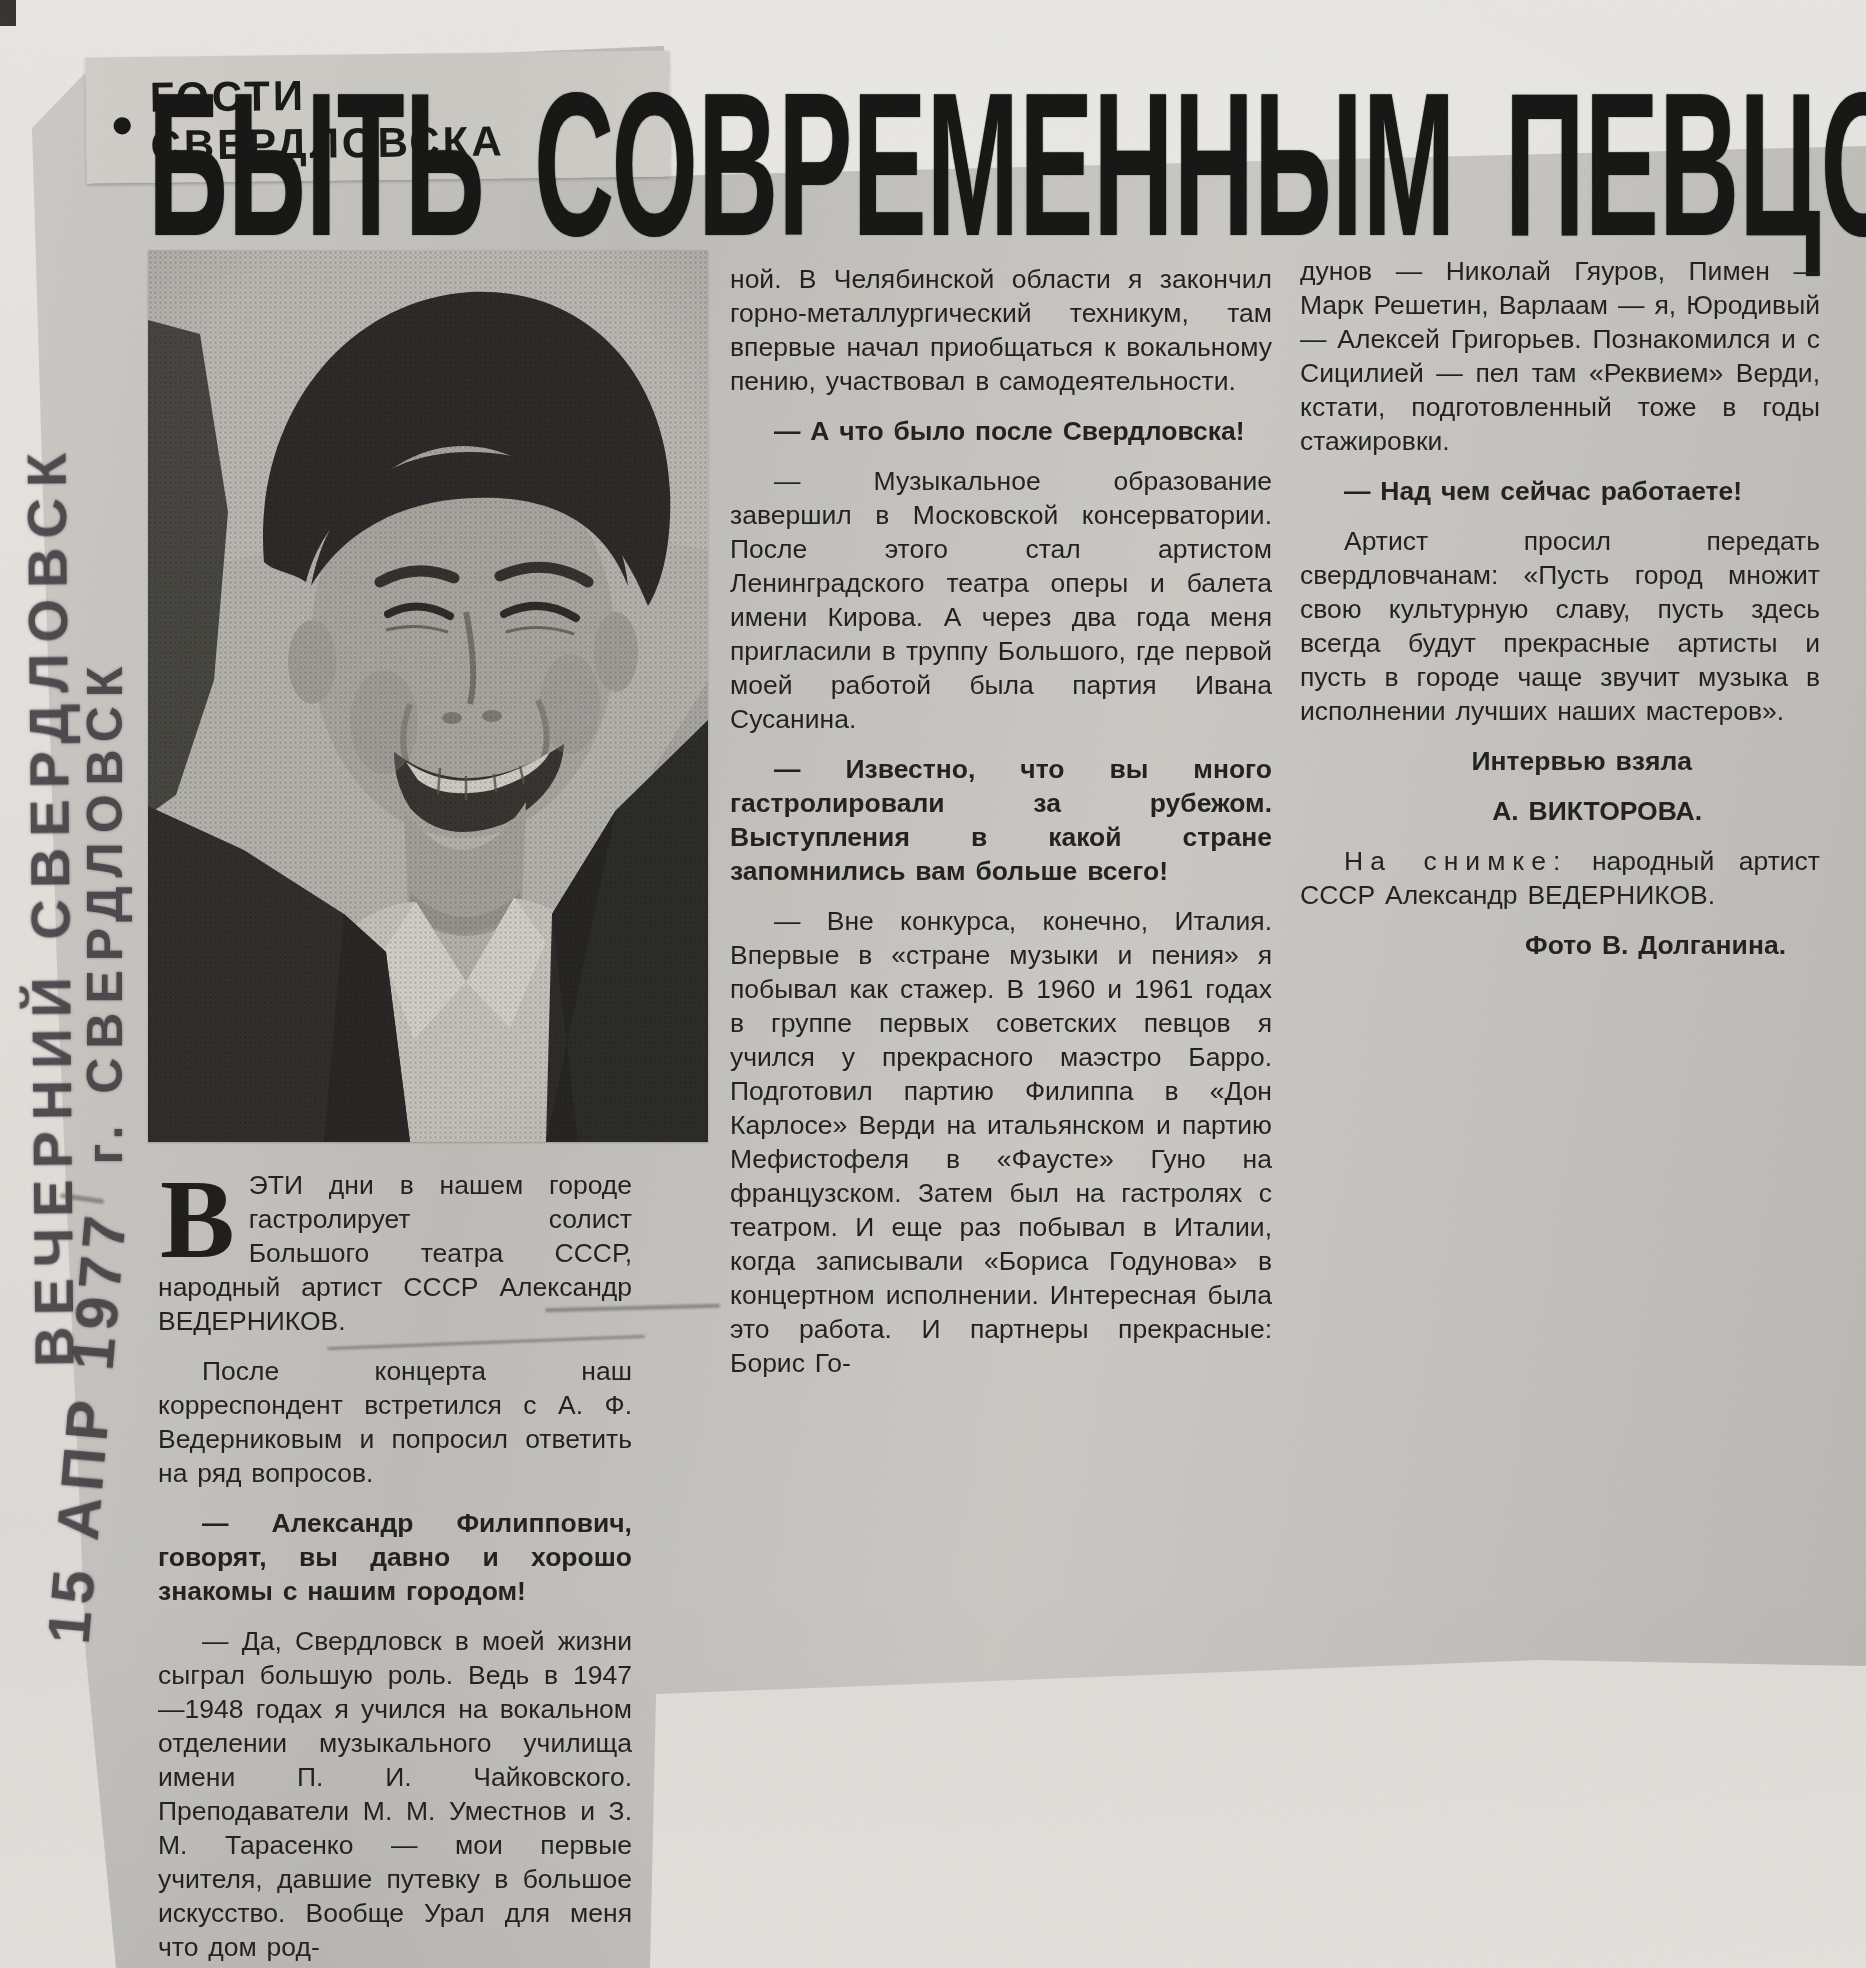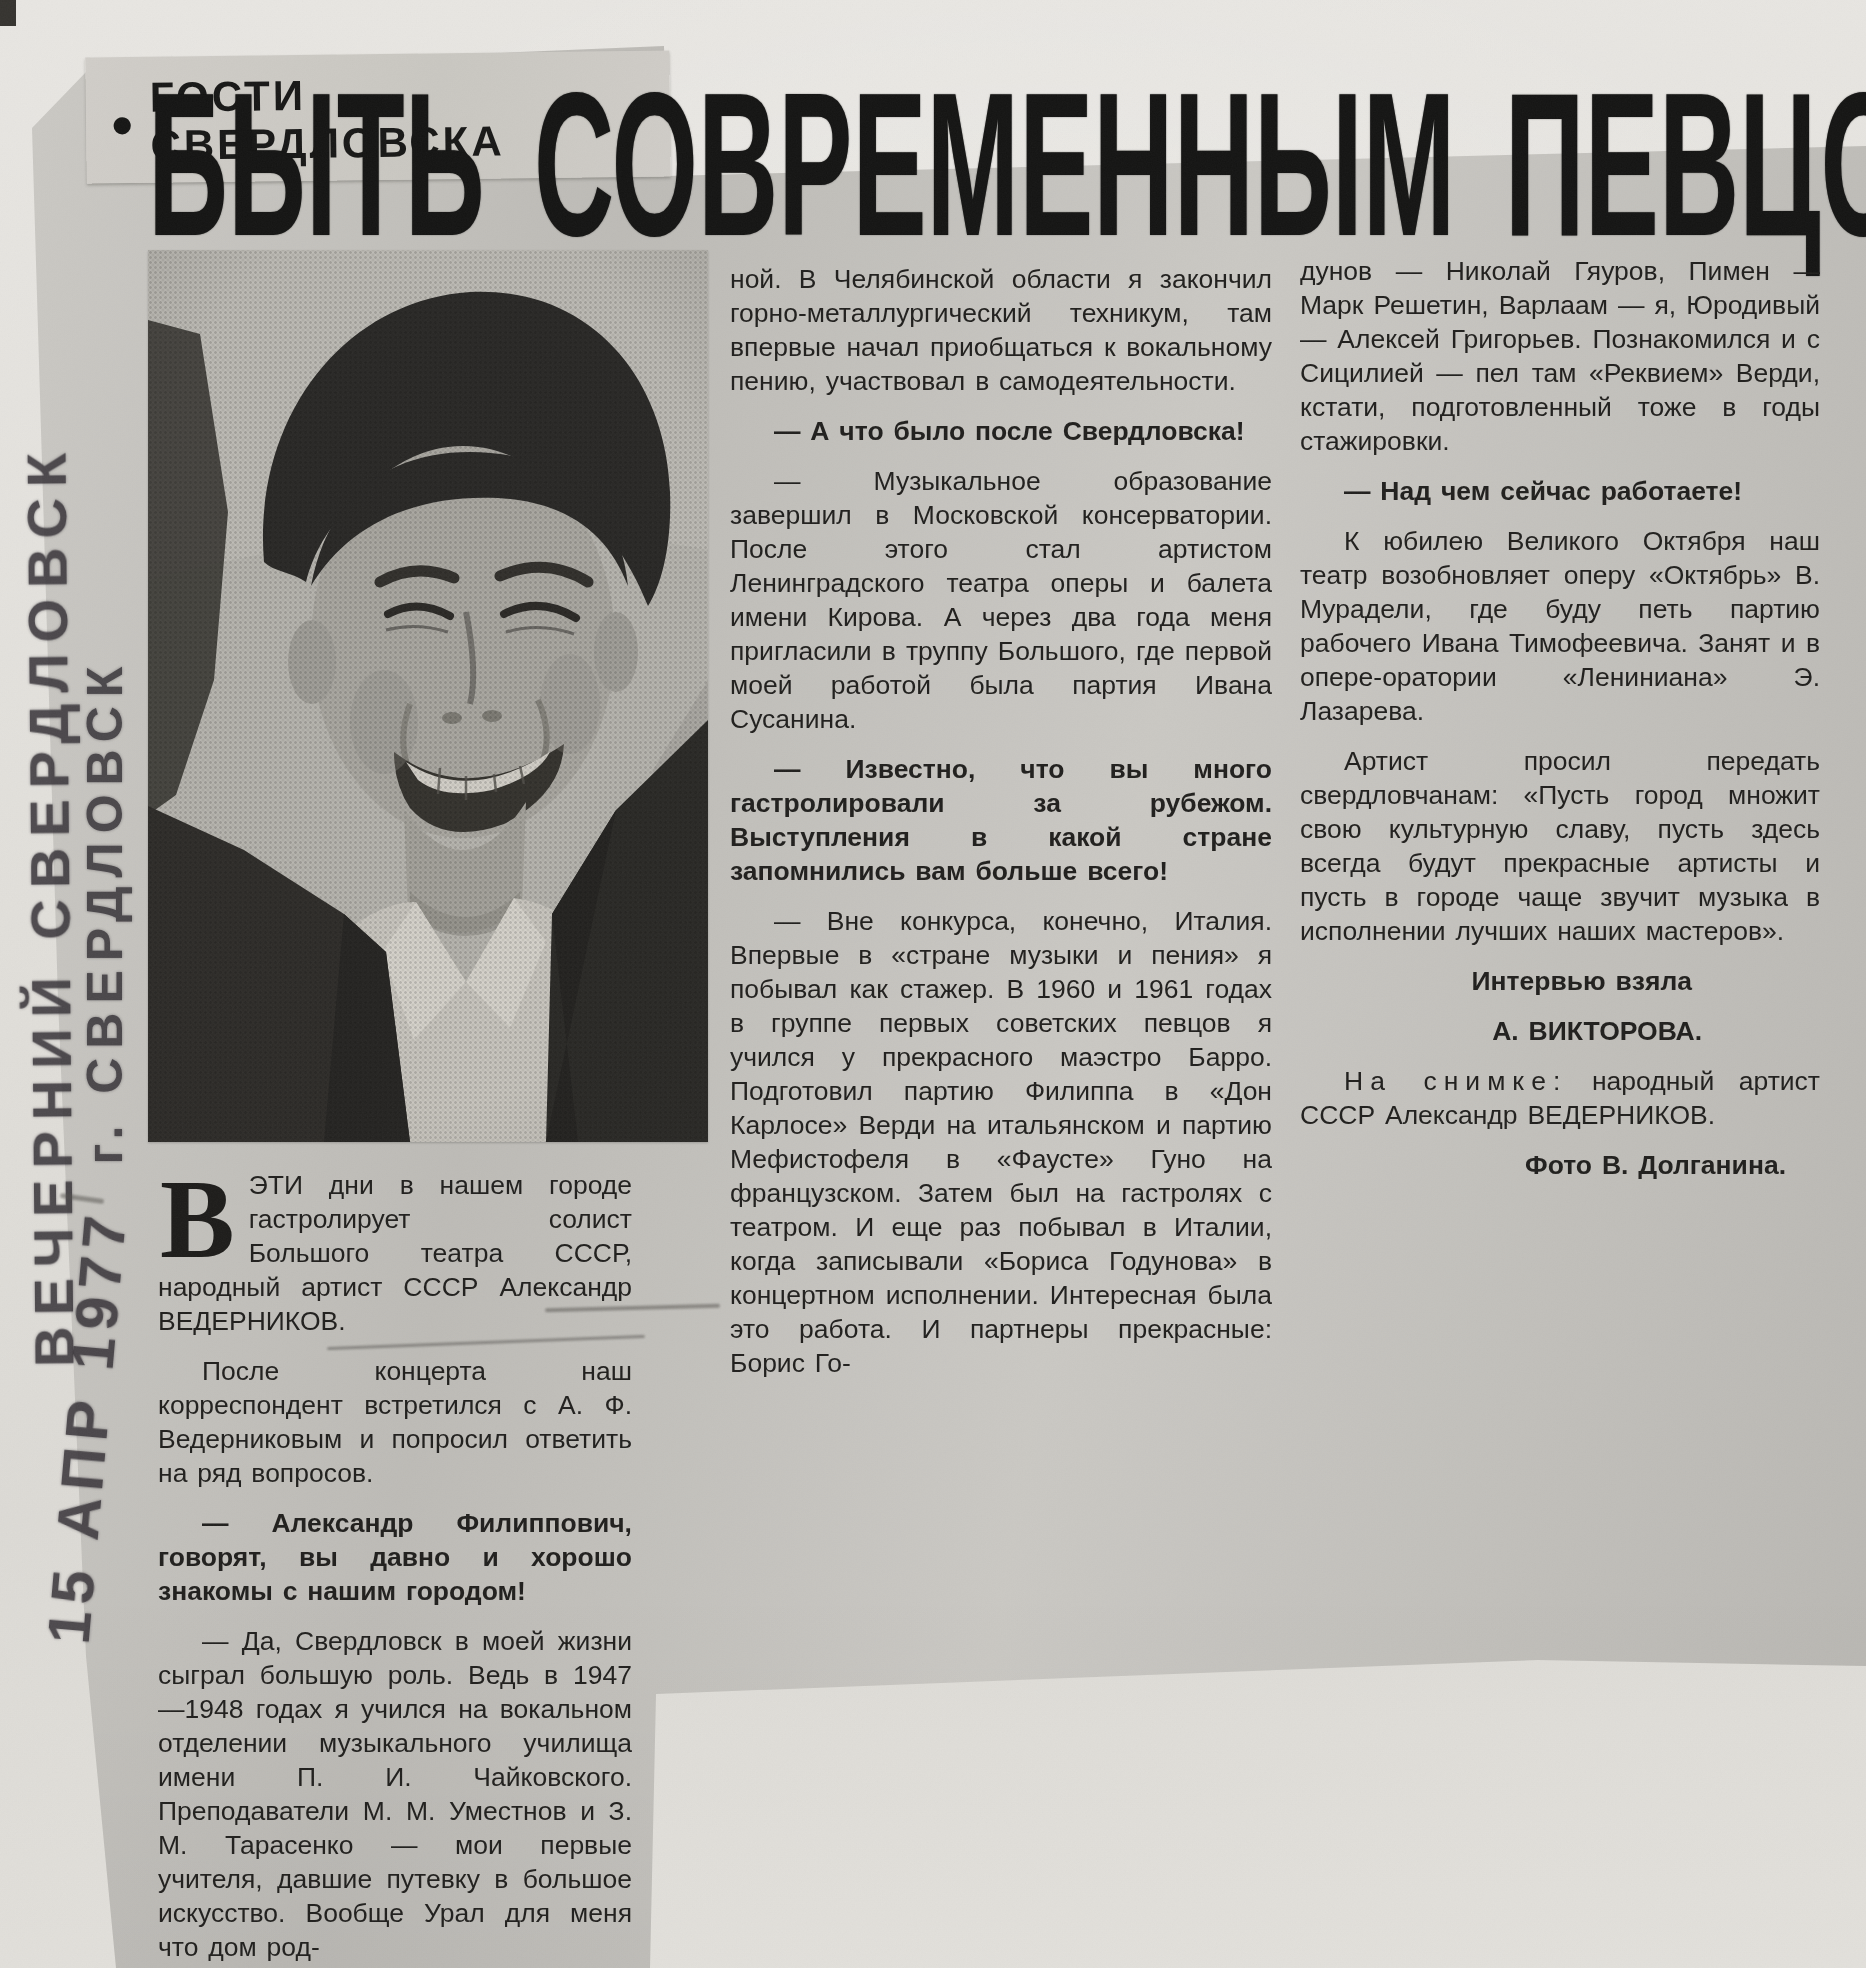--- a/index.html
+++ b/index.html
@@ -182,21 +182,20 @@
   <p class="cont">ной. В Челябинской области я закончил горно-металлургический техникум, там впервые начал приобщаться к вокальному пению, участвовал в самодеятельности.</p>
   <p class="q">— А что было после Свердловска!</p>
   <p>— Музыкальное образование завершил в Московской консерватории. После этого стал артистом Ленинградского театра оперы и балета имени Кирова. А через два года меня пригласили в труппу Большого, где первой моей работой была партия Ивана Сусанина.</p>
   <p class="q">— Известно, что вы много гастролировали за рубежом. Выступления в какой стране запомнились вам больше всего!</p>
   <p>— Вне конкурса, конечно, Италия. Впервые в «стране музыки и пения» я побывал как стажер. В 1960 и 1961 годах в группе первых советских певцов я учился у прекрасного маэстро Барро. Подготовил партию Филиппа в «Дон Карлосе» Верди на итальянском и партию Мефистофеля в «Фаусте» Гуно на французском. Затем был на гастролях с театром. И еще раз побывал в Италии, когда записывали «Бориса Годунова» в концертном исполнении. Интересная была это работа. И партнеры прекрасные: Борис Го-</p>
 </div>
 
 <div class="col" id="col-right">
   <p class="cont">дунов — Николай Гяуров, Пимен — Марк Решетин, Варлаам — я, Юродивый — Алексей Григорьев. Познакомился и с Сицилией — пел там «Реквием» Верди, кстати, подготовленный тоже в годы стажировки.</p>
   <p class="q">— Над чем сейчас работаете!</p>
-  <p>К юбилею Великого Октября наш театр возобновляет оперу «Октябрь» В. Мурадели, где буду петь партию рабочего Ивана Тимофеевича. Занят и в опере-оратории «Лениниана» Э. Лазарева.</p>
   <p>Артист просил передать свердловчанам: «Пусть город множит свою культурную славу, пусть здесь всегда будут прекрасные артисты и пусть в городе чаще звучит музыка в исполнении лучших наших мастеров».</p>
   <p class="byline">Интервью взяла</p>
   <p class="byline2">А. ВИКТОРОВА.</p>
   <p class="caption">
     <span class="cap-label">На снимке:</span>
     <span>народный артист СССР Александр ВЕДЕРНИКОВ.</span>
   </p>
   <p class="credit">Фото В. Долганина.</p>
 </div>
 

